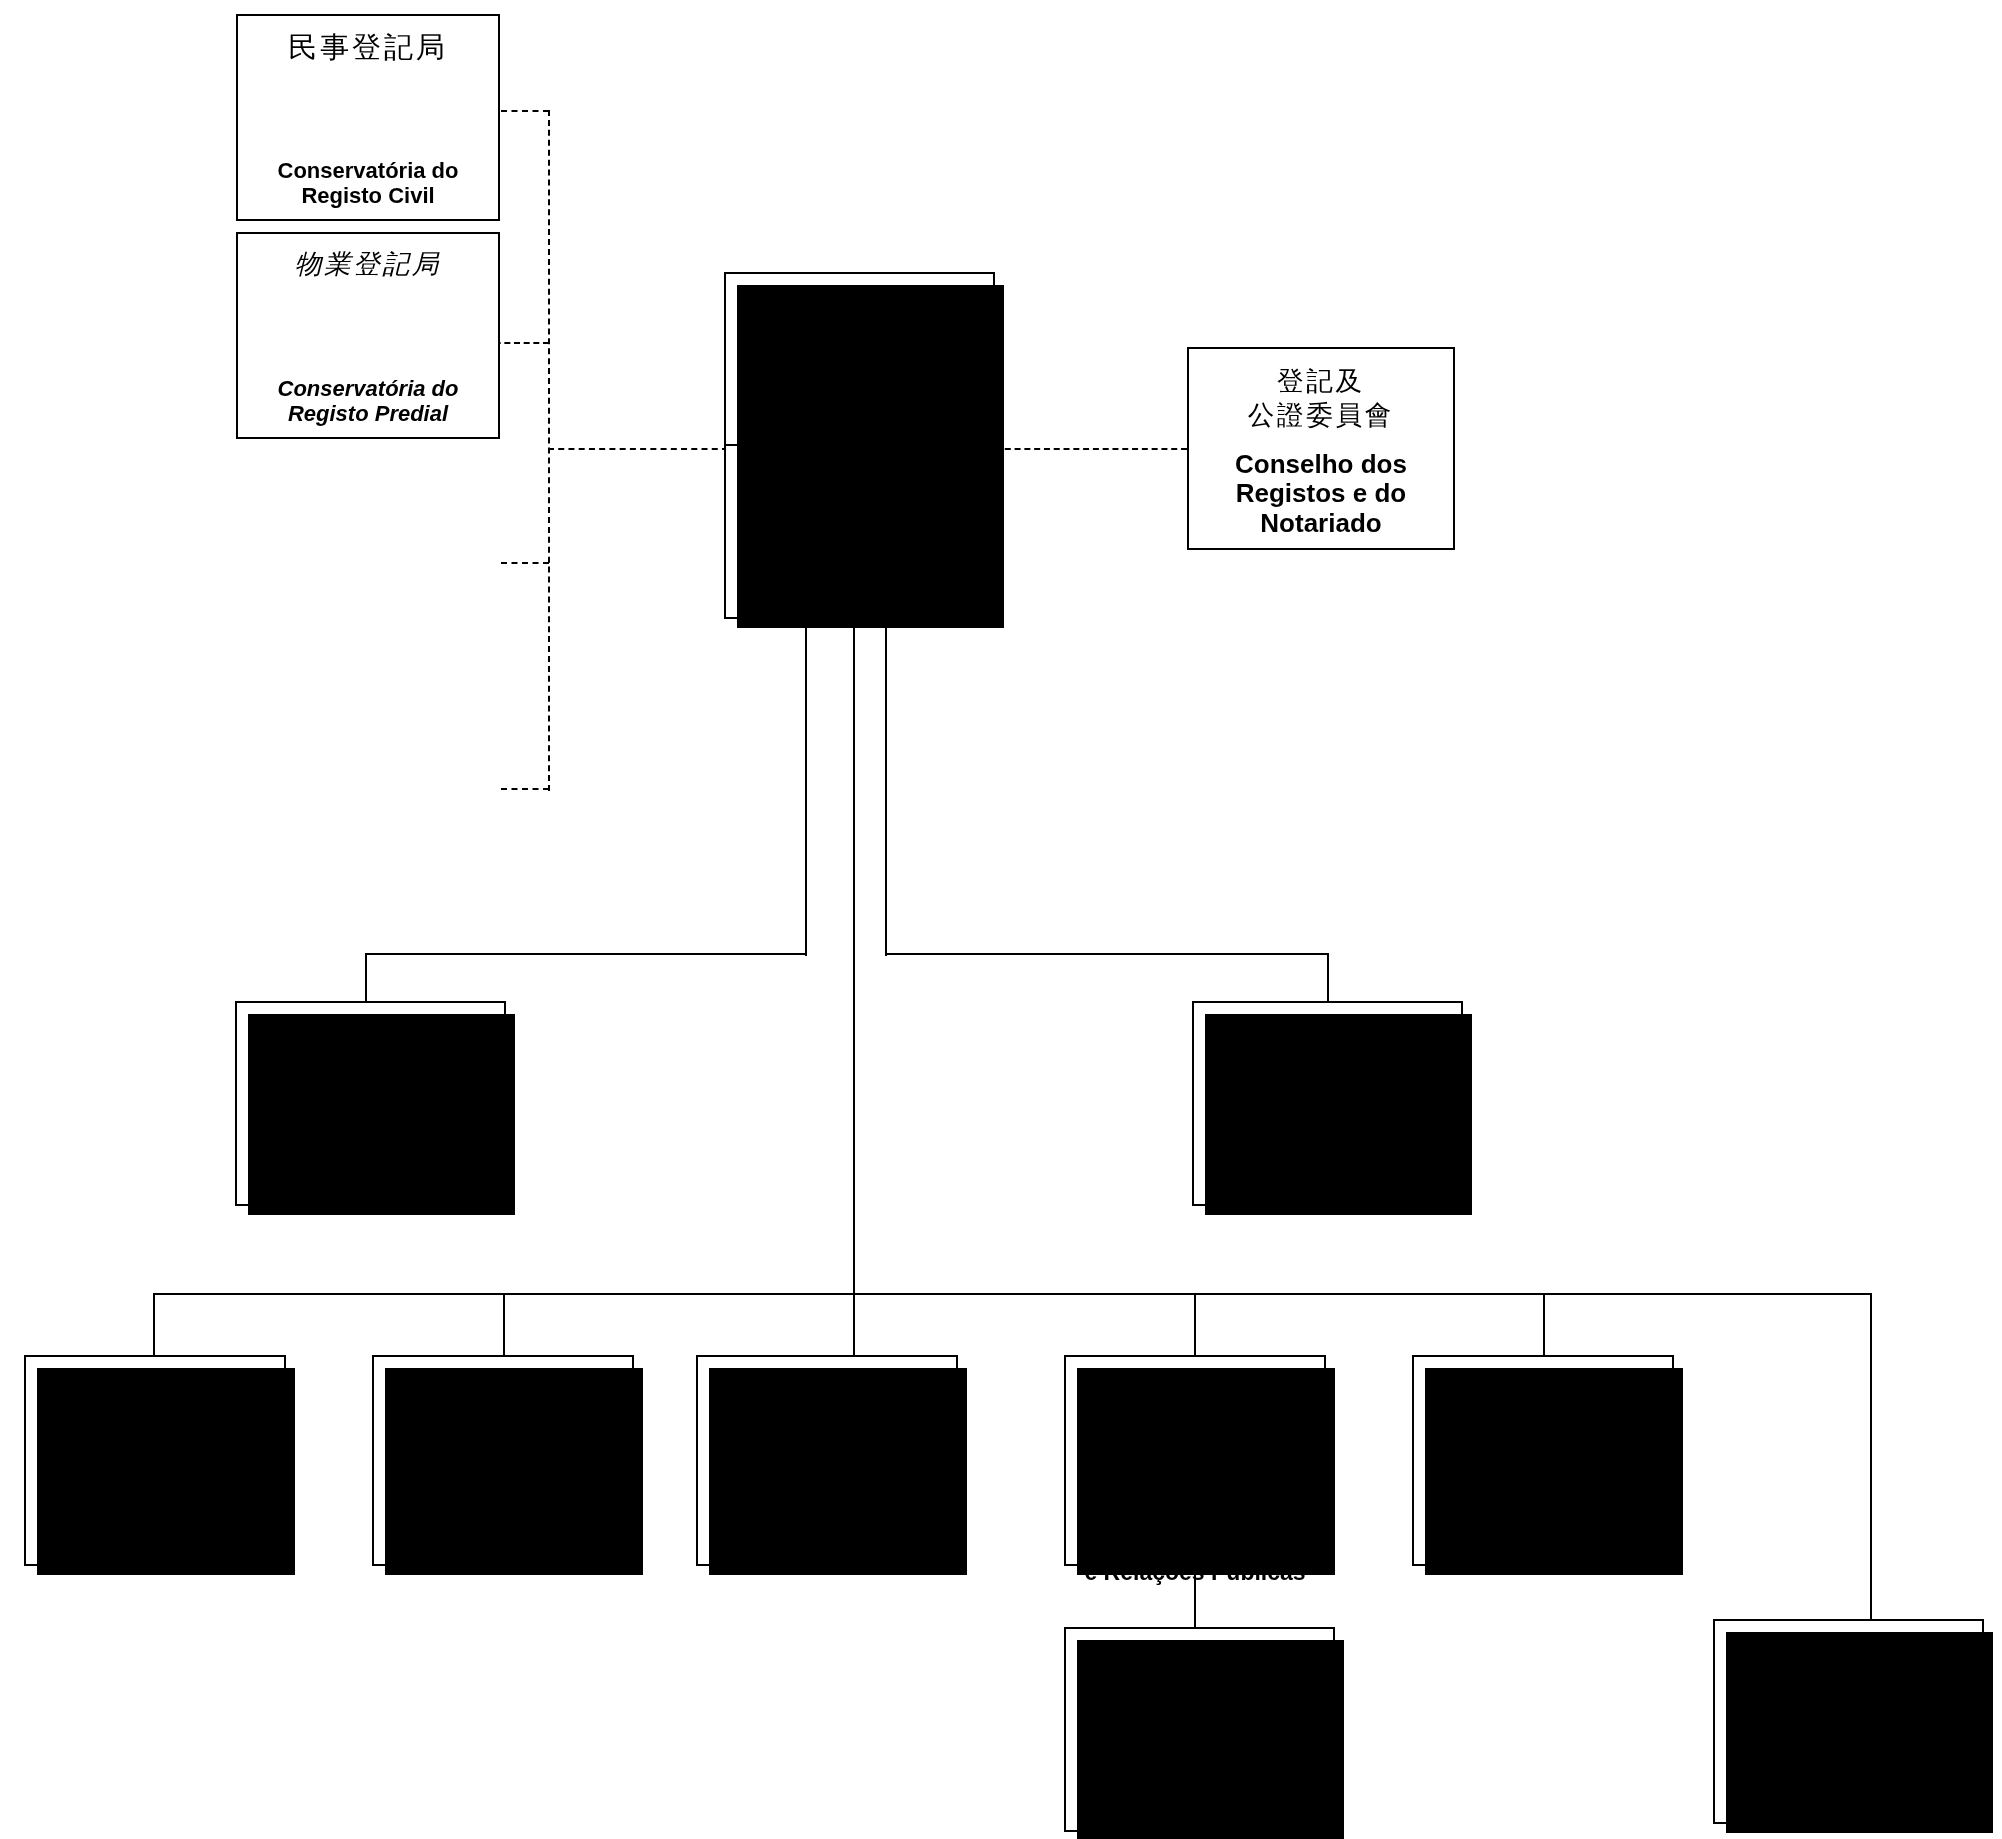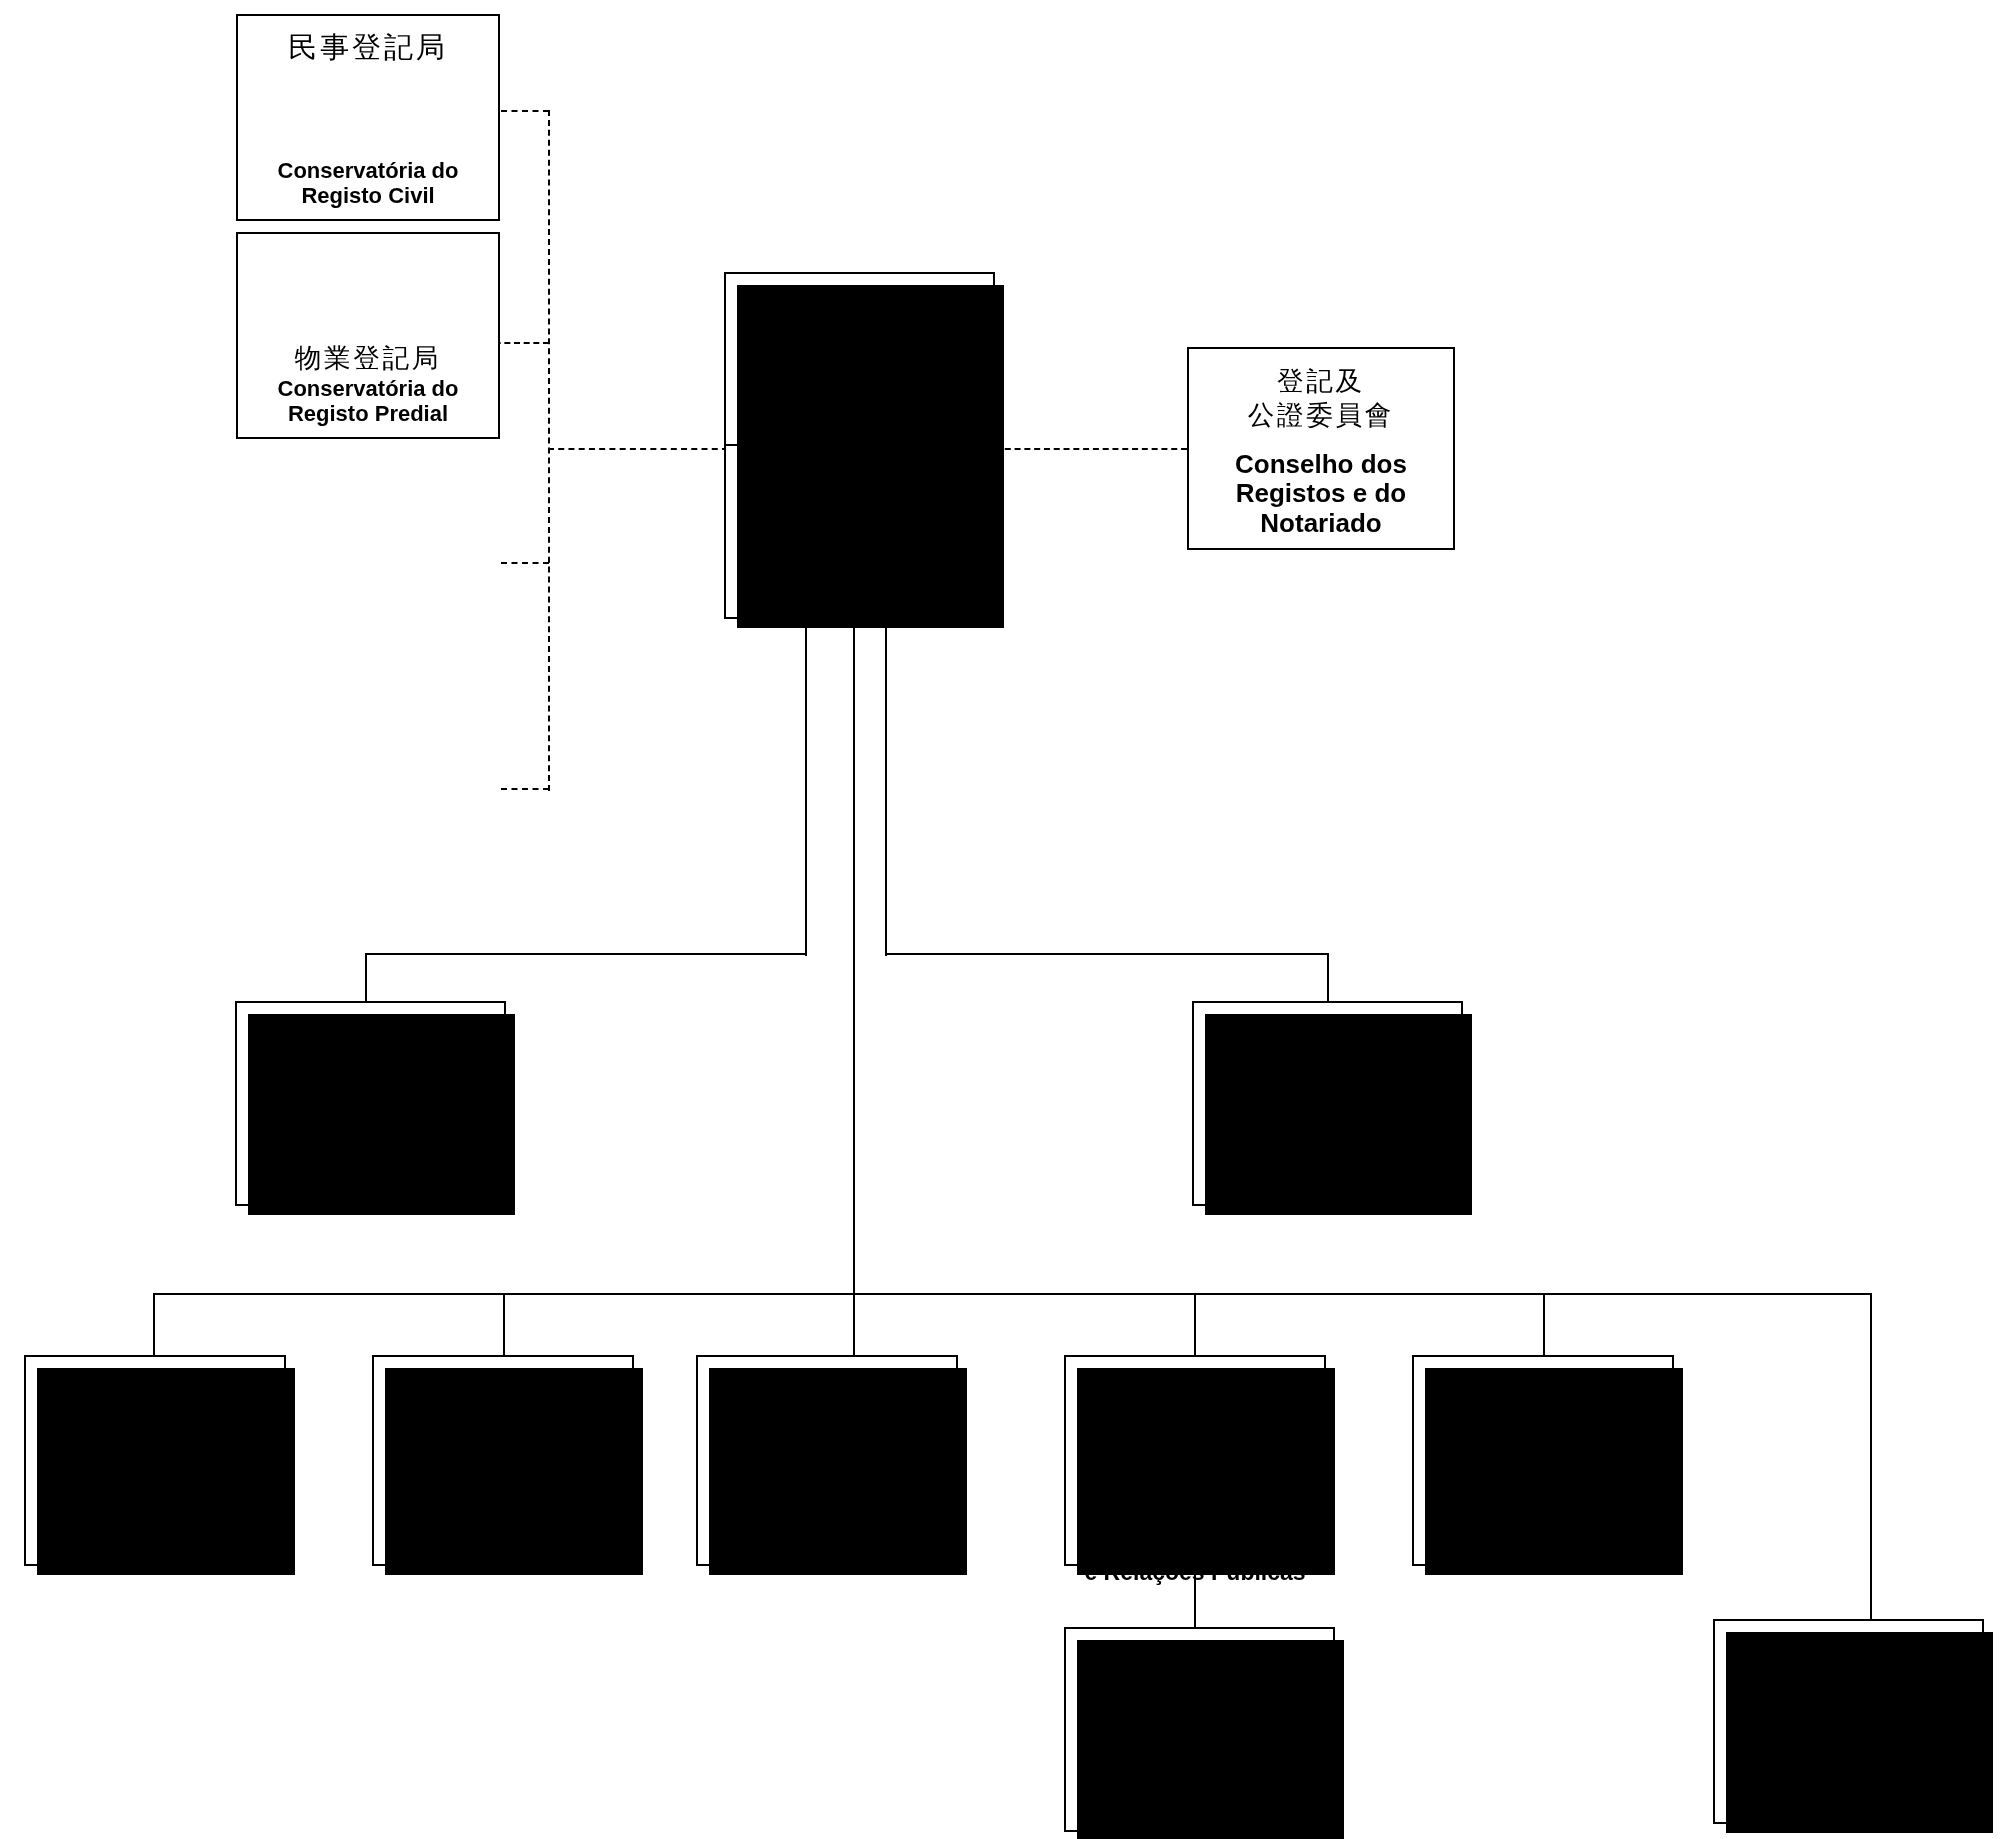--- a/index.html
+++ b/index.html
@@ -121,21 +121,21 @@
   <div class="ln lnv" style="left:1870px; top:1293px; height:328px;"></div>
 
   <div class="ln lnv" style="left:1194px; top:1564px; height:64px;"></div>
 
   <div class="node" style="left:236px; top:14px; width:264px; height:207px; justify-content:space-between; padding:12.5px 6.3px 11px 6.3px;">
     <div class="zh" style="font-size:29px;">民事登記局</div>
     <div class="pt" style="font-size:22px;">Conservatória do
 Registo Civil</div>
   </div>
 
-  <div class="node" style="left:236px; top:232px; width:264px; height:207px; justify-content:flex-end; padding:12.5px 6.3px 11px 6.3px;">
+  <div class="node" style="left:236px; top:232px; width:264px; height:207px; justify-content:space-between; padding:12.5px 6.3px 11px 6.3px;font-style:italic;">
     <div class="zh" style="font-size:26.6px;">物業登記局</div>
     <div class="pt" style="font-size:22px;">Conservatória do
 Registo Predial</div>
   </div>
 
 
 
   <div class="node shadow" id="director" style="left:724px; top:272px; width:271px; height:347px;">
     <div class="dir-half top" style="padding:12.5px 6.3px 12.5px 6.3px;">
       <div class="zh" style="font-size:26.6px; letter-spacing:0.30em;">局  長</div>

